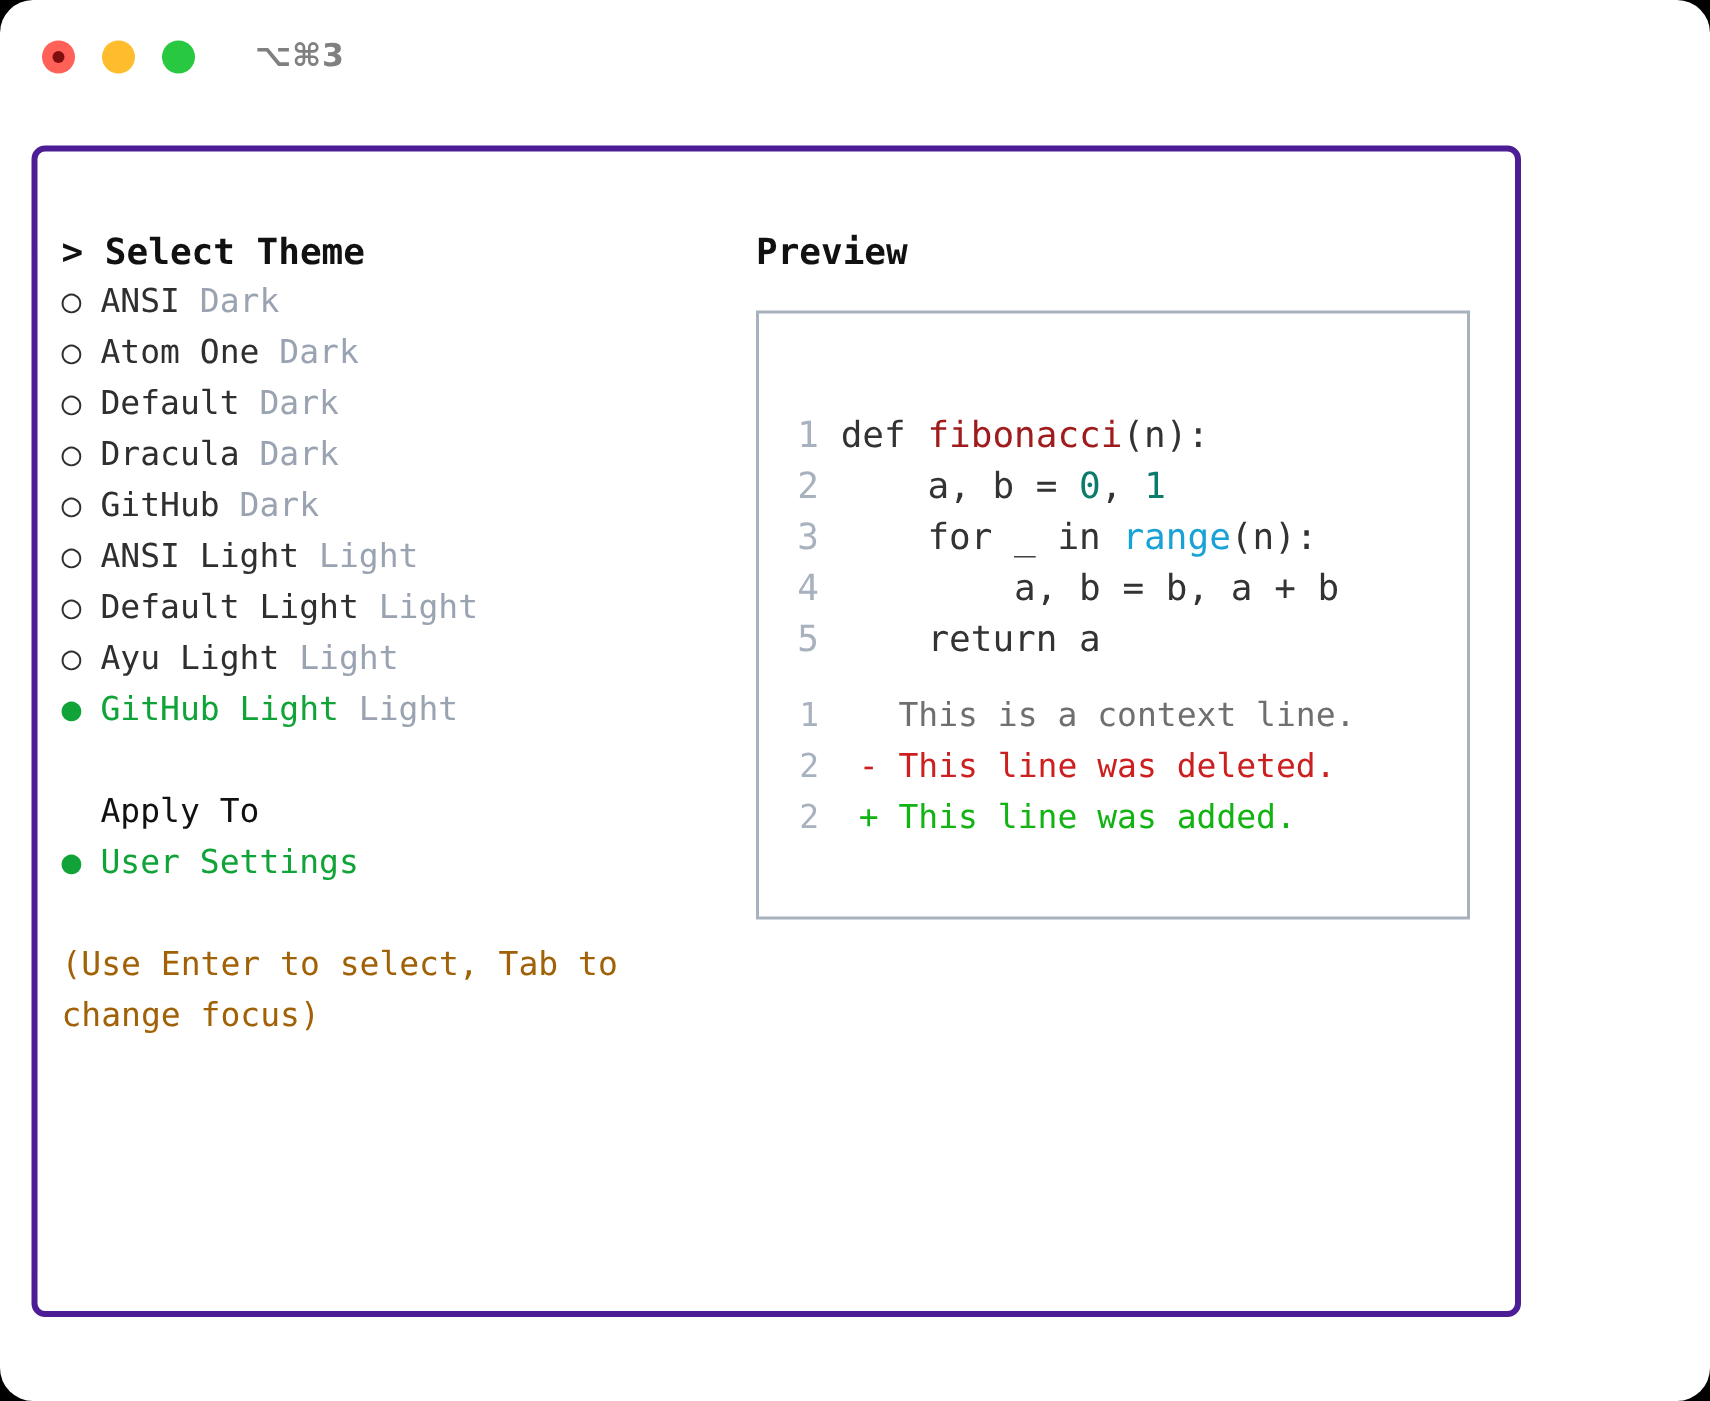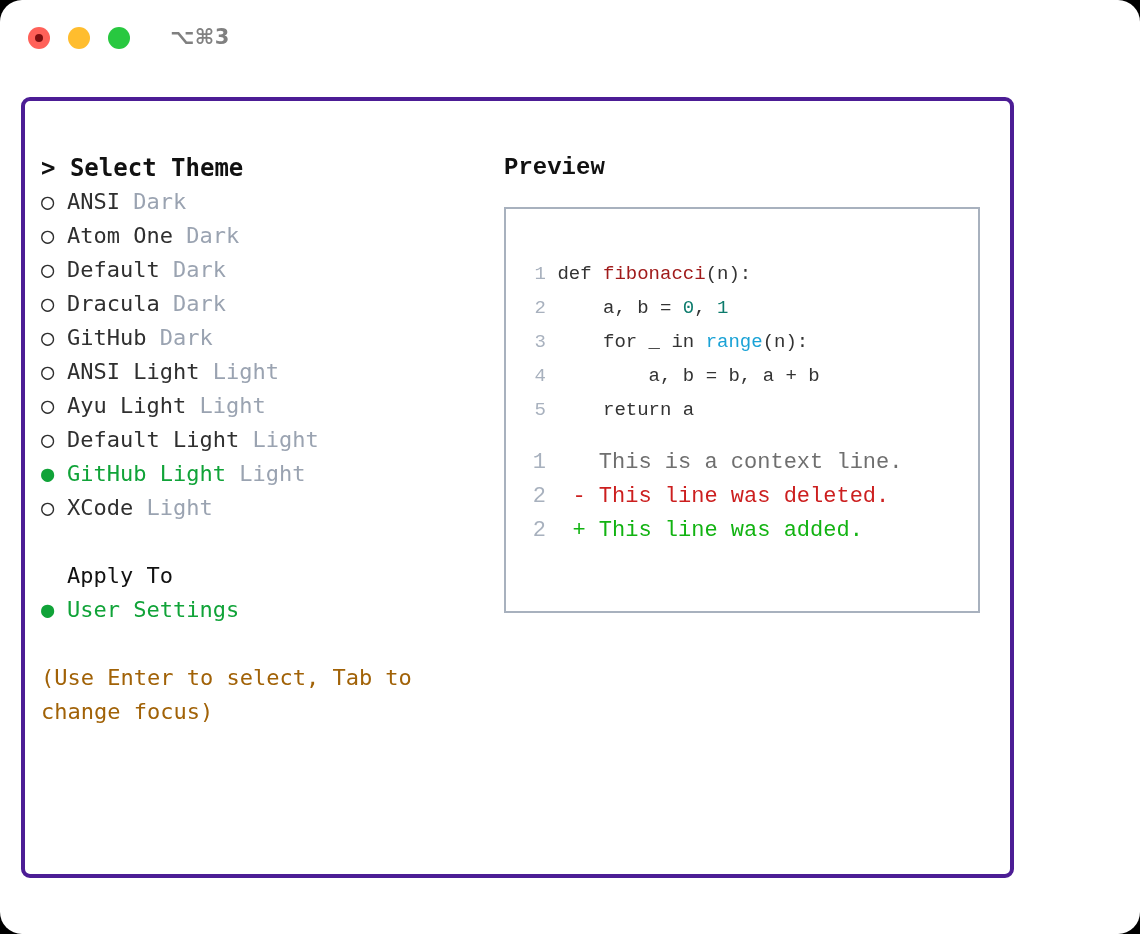--- a/index.html
+++ b/index.html
@@ -137,21 +137,20 @@
     color: #a16207;
     width: 400px;
   }
 
   
   .right-col {
     position: absolute;
     left: 479px;
     top: 50px;
     width: 500px;
-    font-family: Liberation Mono, monospace;
   }
 
   .preview-header {
     font-size: 24px;
     font-weight: bold;
     color: #111111;
     line-height: 34px;
     white-space: pre;
   }
 
@@ -161,42 +160,42 @@
     height: 406px;
     border: 2px solid #a8b1be;
     box-sizing: border-box;
     background: #ffffff;
     position: relative;
   }
 
   .code {
     position: absolute;
     left: 18px;
-    top: 48px;
-    font-size: 19px;
+    top: 64px;
+    font-size: 24px;
     line-height: 34px;
     white-space: pre;
   }
 
   .ln {
     display: inline-block;
     width: 22px;
     text-align: right;
     color: #a8b1be;
   }
   .code-text { color: #333333; }
 
   .tok-fn   { color: #a01b1b; }
   .tok-num  { color: #0c7b6c; }
   .tok-call { color: #19a2d6; }
 
   .diff {
     position: absolute;
     left: 18px;
-    top: 237px;
+    top: 252px;
     font-size: 22px;
     line-height: 34px;
     white-space: pre;
   }
   .diff-ctx { color: #6f6f6f; }
   .diff-del { color: #cc1f1f; }
   .diff-add { color: #12b312; }
 </style>
 </head>
 <body>
@@ -219,24 +218,23 @@
 
         <div class="list-header"><span class="caret">&gt;</span><span> </span><span>Select Theme</span></div>
 
         <div id="theme-items">
             <div class="opt-row"><span class="marker">○</span><span class="opt-label">ANSI</span><span> </span><span class="opt-tag">Dark</span></div>
             <div class="opt-row"><span class="marker">○</span><span class="opt-label">Atom One</span><span> </span><span class="opt-tag">Dark</span></div>
             <div class="opt-row"><span class="marker">○</span><span class="opt-label">Default</span><span> </span><span class="opt-tag">Dark</span></div>
             <div class="opt-row"><span class="marker">○</span><span class="opt-label">Dracula</span><span> </span><span class="opt-tag">Dark</span></div>
             <div class="opt-row"><span class="marker">○</span><span class="opt-label">GitHub</span><span> </span><span class="opt-tag">Dark</span></div>
             <div class="opt-row"><span class="marker">○</span><span class="opt-label">ANSI Light</span><span> </span><span class="opt-tag">Light</span></div>
+            <div class="opt-row"><span class="marker">○</span><span class="opt-label">Default Light</span><span> </span><span class="opt-tag">Light</span></div>
             <div class="opt-row"><span class="marker">○</span><span class="opt-label">Ayu Light</span><span> </span><span class="opt-tag">Light</span></div>
-            <div class="opt-row"><span class="marker">○</span><span class="opt-label">Default Light</span><span> </span><span class="opt-tag">Light</span></div>
             <div class="opt-row selected"><span class="marker">●</span><span class="opt-label">GitHub Light</span><span> </span><span class="opt-tag">Light</span></div>
-            <div class="opt-row"><span class="marker">○</span><span class="opt-label">XCode</span><span> </span><span class="opt-tag">Light</span></div>
           </div>
 
         <div class="section-gap"></div>
 
         <div class="group-title">Apply To</div>
 
         <div id="apply-items">
             <div class="opt-row selected"><span class="marker">●</span><span class="opt-label">User Settings</span></div>
           </div>
 

